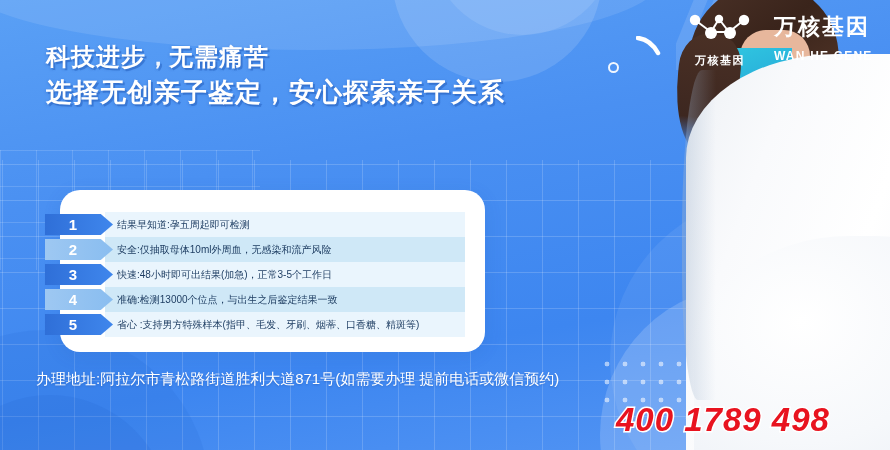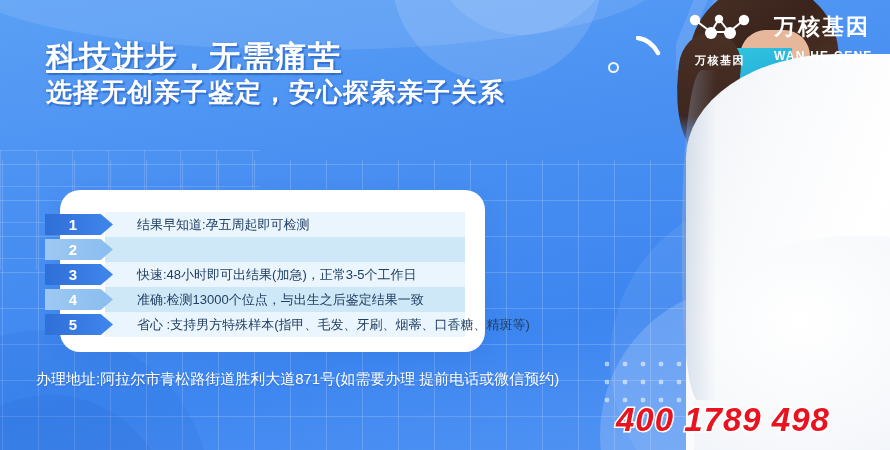--- a/index.html
+++ b/index.html
@@ -143,21 +143,21 @@
   }
 
   
   .headline {
     position: absolute; left: 46px; top: 40px; width: 600px;
     color: #ffffff;
     font-weight: bold;
     letter-spacing: 1px;
     text-shadow: 2px 2px 0 rgba(40,100,195,0.55), 0 1px 3px rgba(30,80,170,0.45);
   }
-  .headline .l1 { font-size: 32px; line-height: 34px; white-space: nowrap; text-decoration: underline; }
+  .headline .l1 { font-size: 24px; line-height: 34px; white-space: nowrap; }
   .headline .l2 { font-size: 26px; line-height: 36px; white-space: nowrap; }
   .headline .l3 { font-size: 26px; line-height: 36px; white-space: nowrap; }
   .sep-glitch { letter-spacing: -1px; opacity: 0.92; }
 
   
   .logo {
     position: absolute; left: 678px; top: 10px;
     display: flex; align-items: center; gap: 12px;
   }
   .logo-mark { width: 84px; position: relative; text-align: center; }
@@ -195,22 +195,22 @@
     display: flex; align-items: center; justify-content: center;
     color: #ffffff; font-size: 15px; font-weight: bold;
     clip-path: polygon(0 0, 82% 0, 100% 50%, 82% 100%, 0 100%);
     padding-right: 12px;
   }
   .badge.dark { background: linear-gradient(90deg, #2f6fd8 0%, #3f86ec 100%); }
   .badge.light { background: linear-gradient(90deg, #9ec8f2 0%, #89bdf0 100%); }
 
   .row-text {
     position: relative; z-index: 2;
-    margin-left: 24px;
-    color: #1f3e63; font-size: 13px; white-space: nowrap;
+    margin-left: 4px;
+    color: #1f3e63; font-size: 10px; white-space: nowrap;
   }
 
   
   .address {
     position: absolute; left: 36px; top: 370px;
     color: #ffffff; font-size: 15px;
     text-shadow: 0 1px 2px rgba(30,80,170,0.45);
     white-space: nowrap;
   }
 
@@ -294,20 +294,21 @@
 
   <div class="rows">
     <div class="row odd">
       <div class="stripe"></div>
       <div class="badge dark">1</div>
       <div class="row-text">结果早知道:孕五周起即可检测</div>
     </div>
     <div class="row even">
       <div class="stripe"></div>
       <div class="badge light">2</div>
+      <div class="row-text">安全:仅抽取母体10ml外周血，无感染和流产风险</div>
     </div>
     <div class="row odd">
       <div class="stripe"></div>
       <div class="badge dark">3</div>
       <div class="row-text">快速:48小时即可出结果(加急)，正常3-5个工作日</div>
     </div>
     <div class="row even">
       <div class="stripe"></div>
       <div class="badge light">4</div>
       <div class="row-text">准确:检测13000个位点，与出生之后鉴定结果一致</div>

